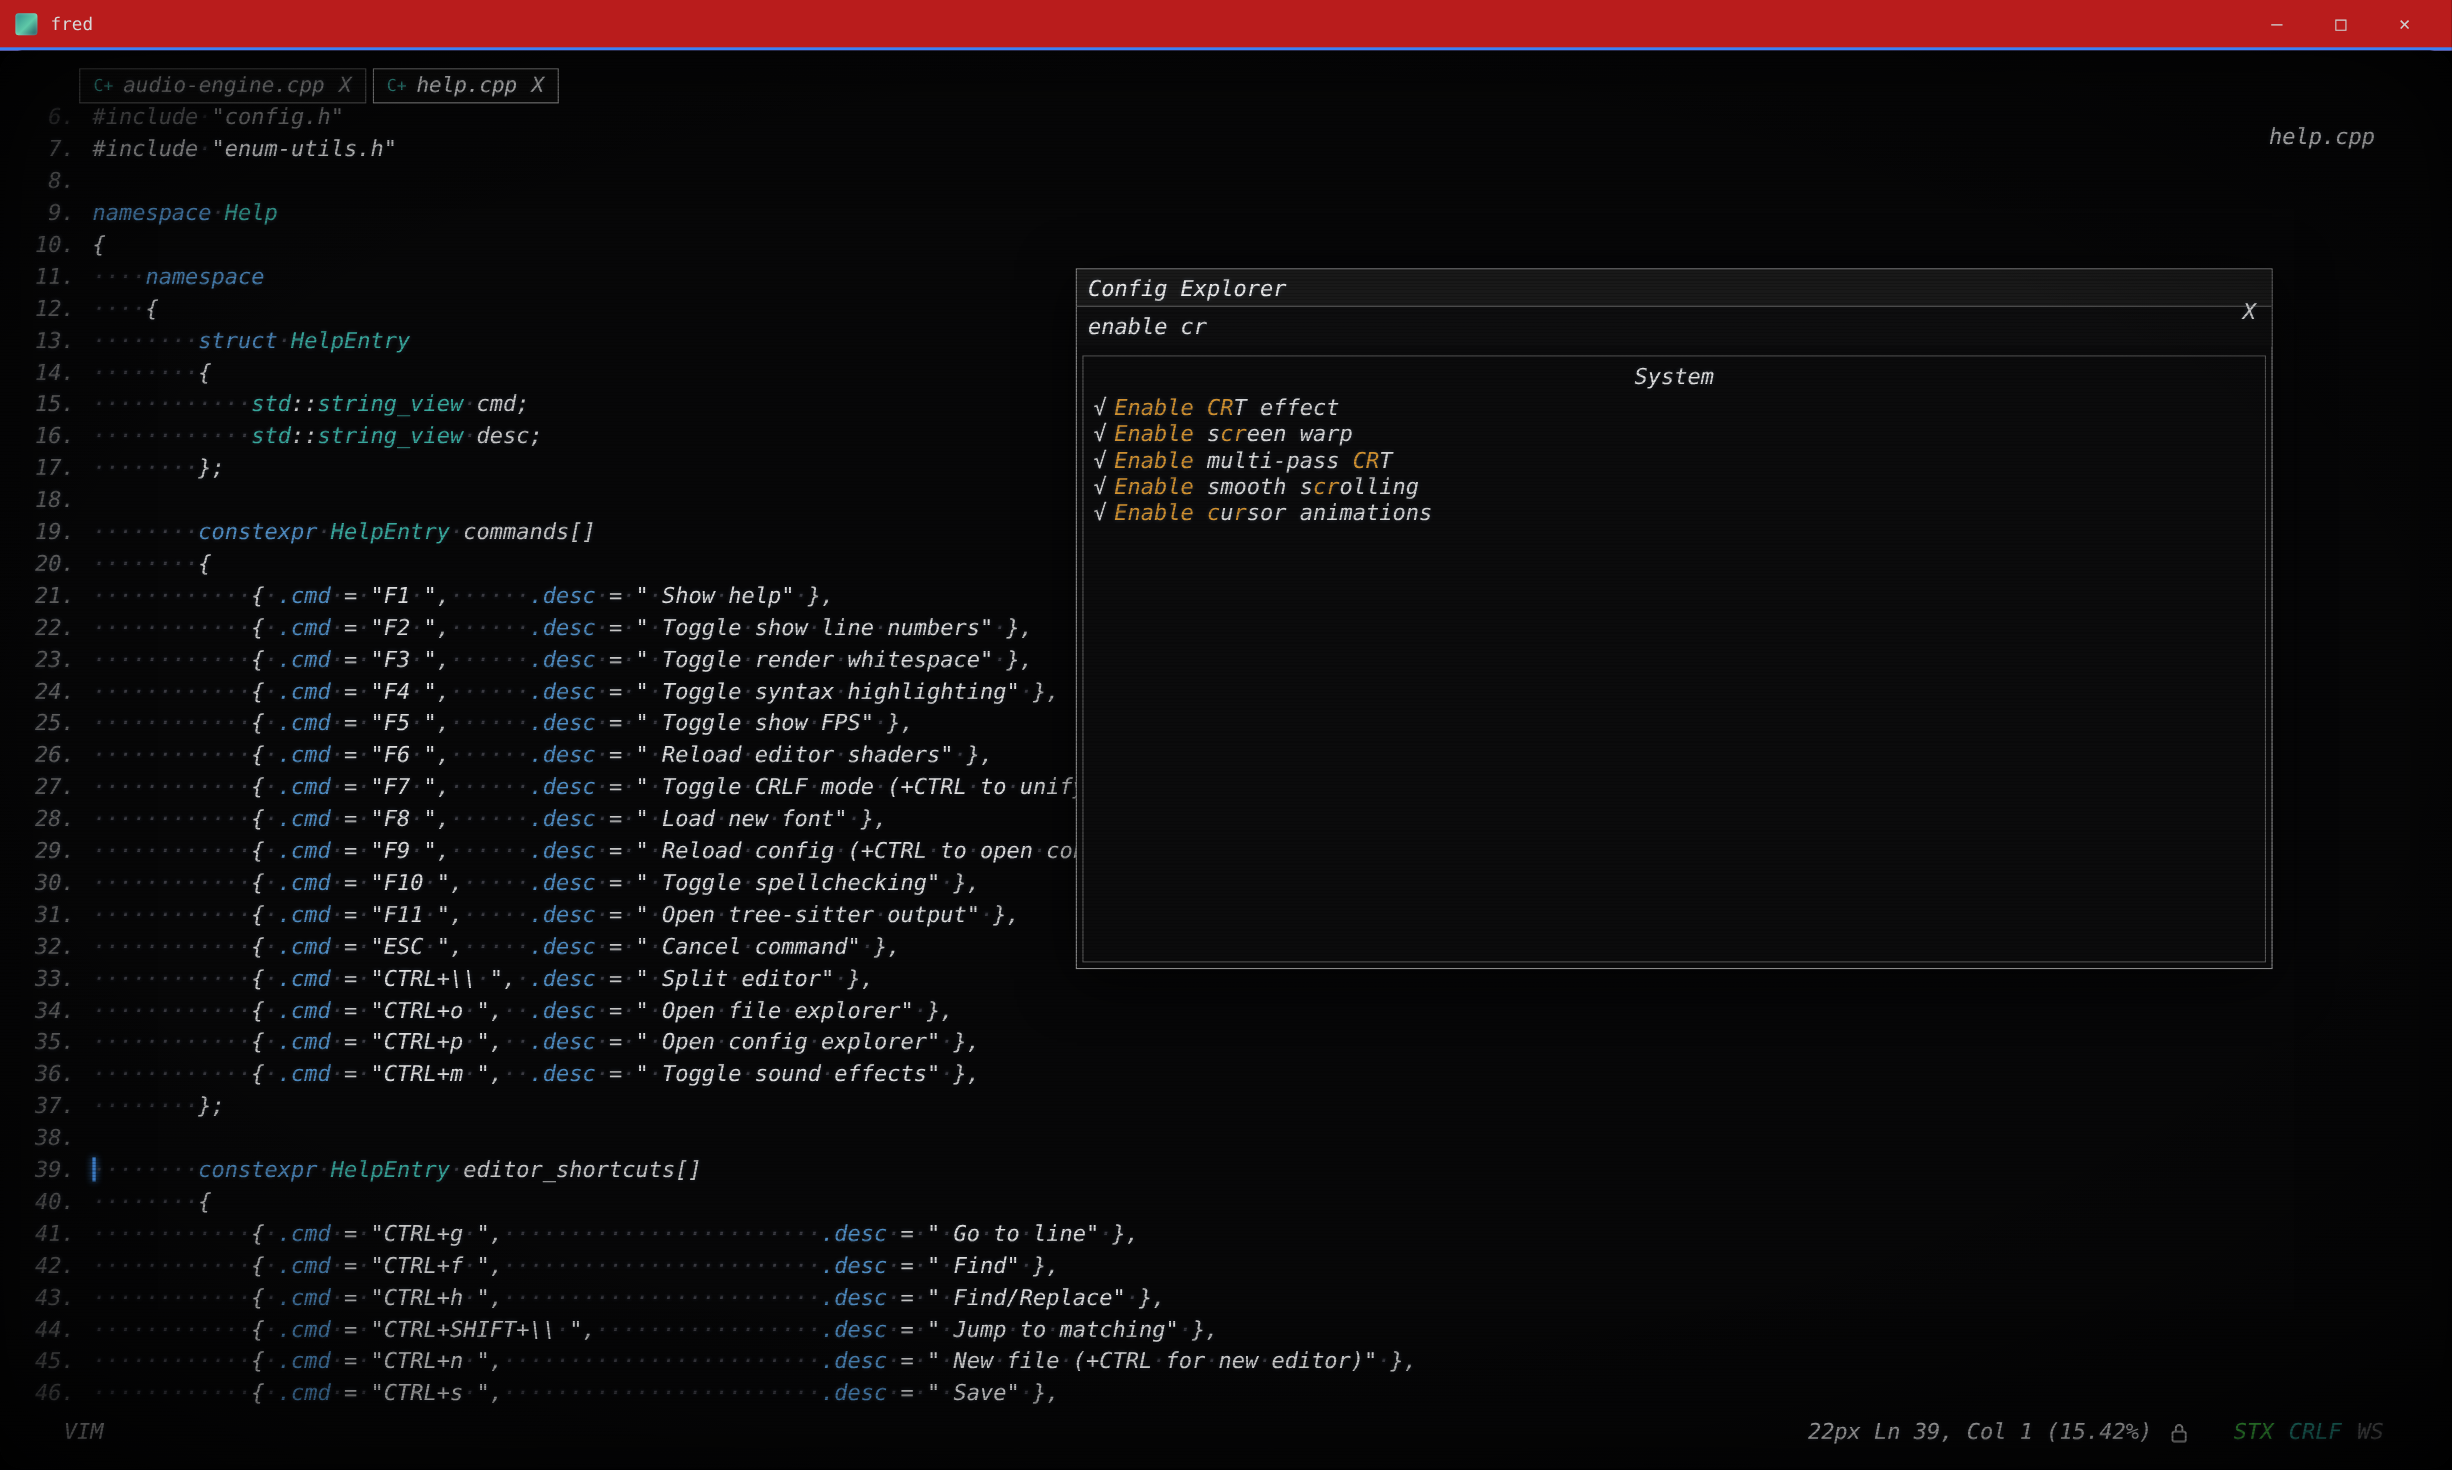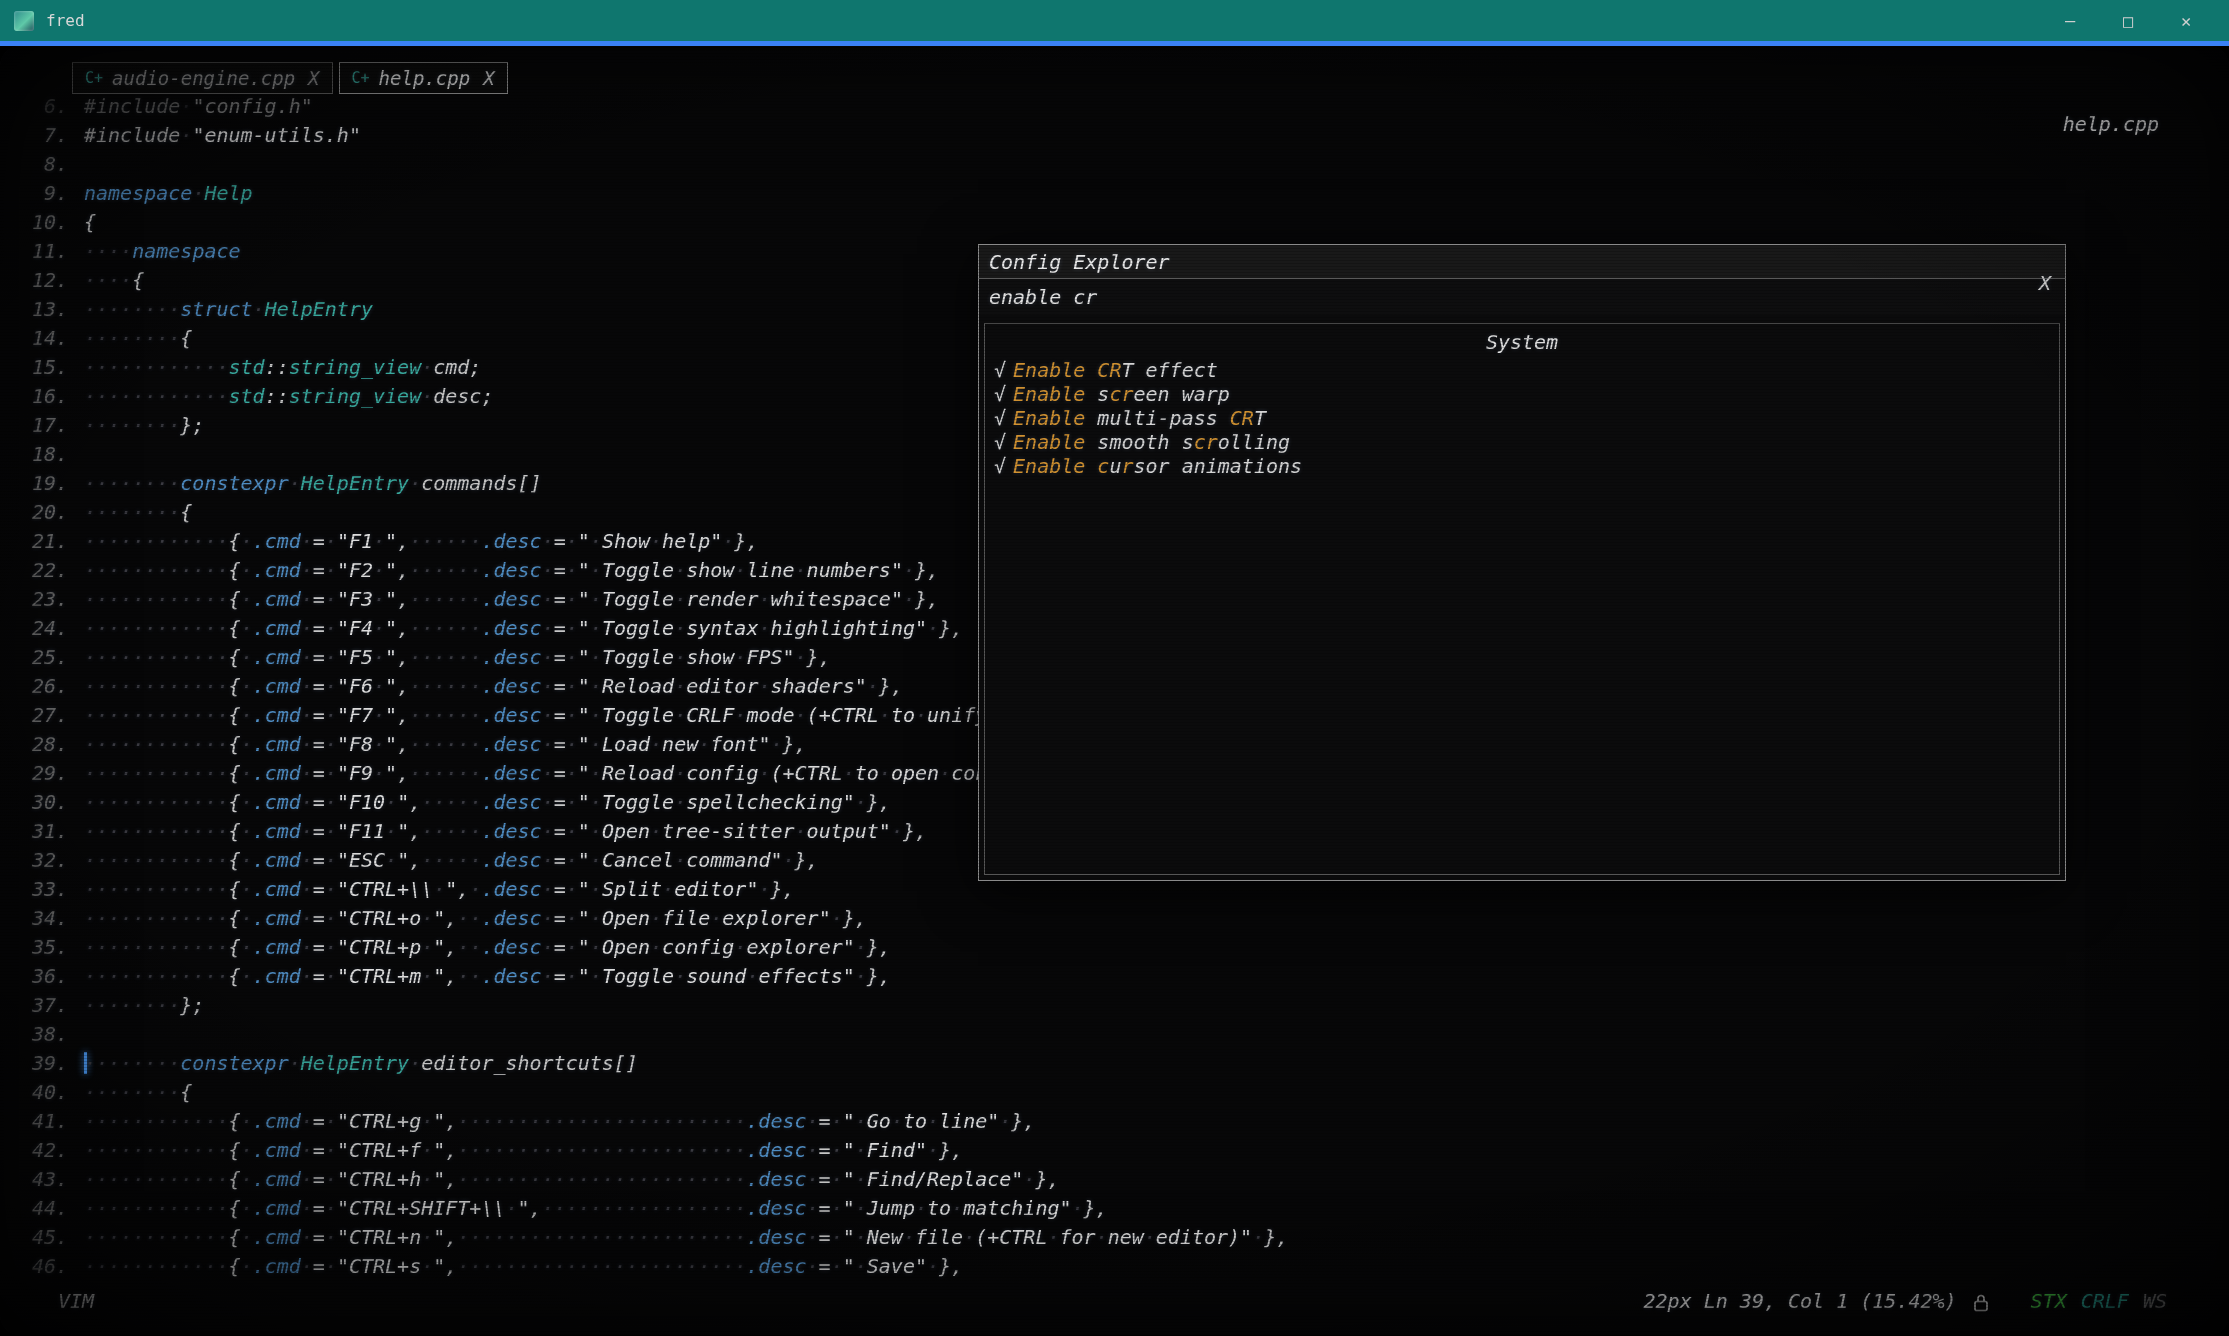--- a/index.html
+++ b/index.html
@@ -1,21 +1,21 @@
 <!DOCTYPE html>
 <html style="--keyword: #4e8cc2; --member: #4e8cc2; --type: #38a89d; --plain: #c6c6c6; --string: #dcdcdc; --preproc: #a8a8a8; --wsdot: #3a3a41; --linenum: #6e6e6e; --match: #cf9030; --caret: #4ea0ff;"><head>
 <meta charset="utf-8">
 <style>
   * { margin:0; padding:0; box-sizing:border-box; }
   html,body { width:2229px; height:1336px; background:#000; overflow:hidden;
               font-family:"DejaVu Sans Mono", monospace; }
 
   
-  .titlebar { height:46px; background:#0f766e; display:flex; align-items:center;
-              padding:0 14px; color:#d8d8d8; font-size:16px; border-bottom:5px solid #3b82f6;justify-content:flex-end; }
+  .titlebar { height:46px; background:#b91c1c; display:flex; align-items:center;
+              padding:0 14px; color:#d8d8d8; font-size:16px; border-bottom:3px solid #3b82f6;justify-content:flex-end; }
   .app-icon { width:20px; height:20px; border-radius:3px; margin-right:12px;
               background:linear-gradient(135deg,#2e8b8b 0%,#5fc9a8 55%,#1d4f5a 100%);
               box-shadow:inset 0 0 3px rgba(255,255,255,.4); }
   .win-controls { margin-left:auto; display:flex; }
   .wc { width:58px; text-align:center; font-size:17px; color:#cfcfcf; cursor:default; }
 
   
   .screen { position:relative; width:2229px; height:1289px; background:#070708;
             font-style:italic; overflow:hidden; border-radius:20px;
             text-shadow:0 0 4px rgba(175,205,255,.22); }

